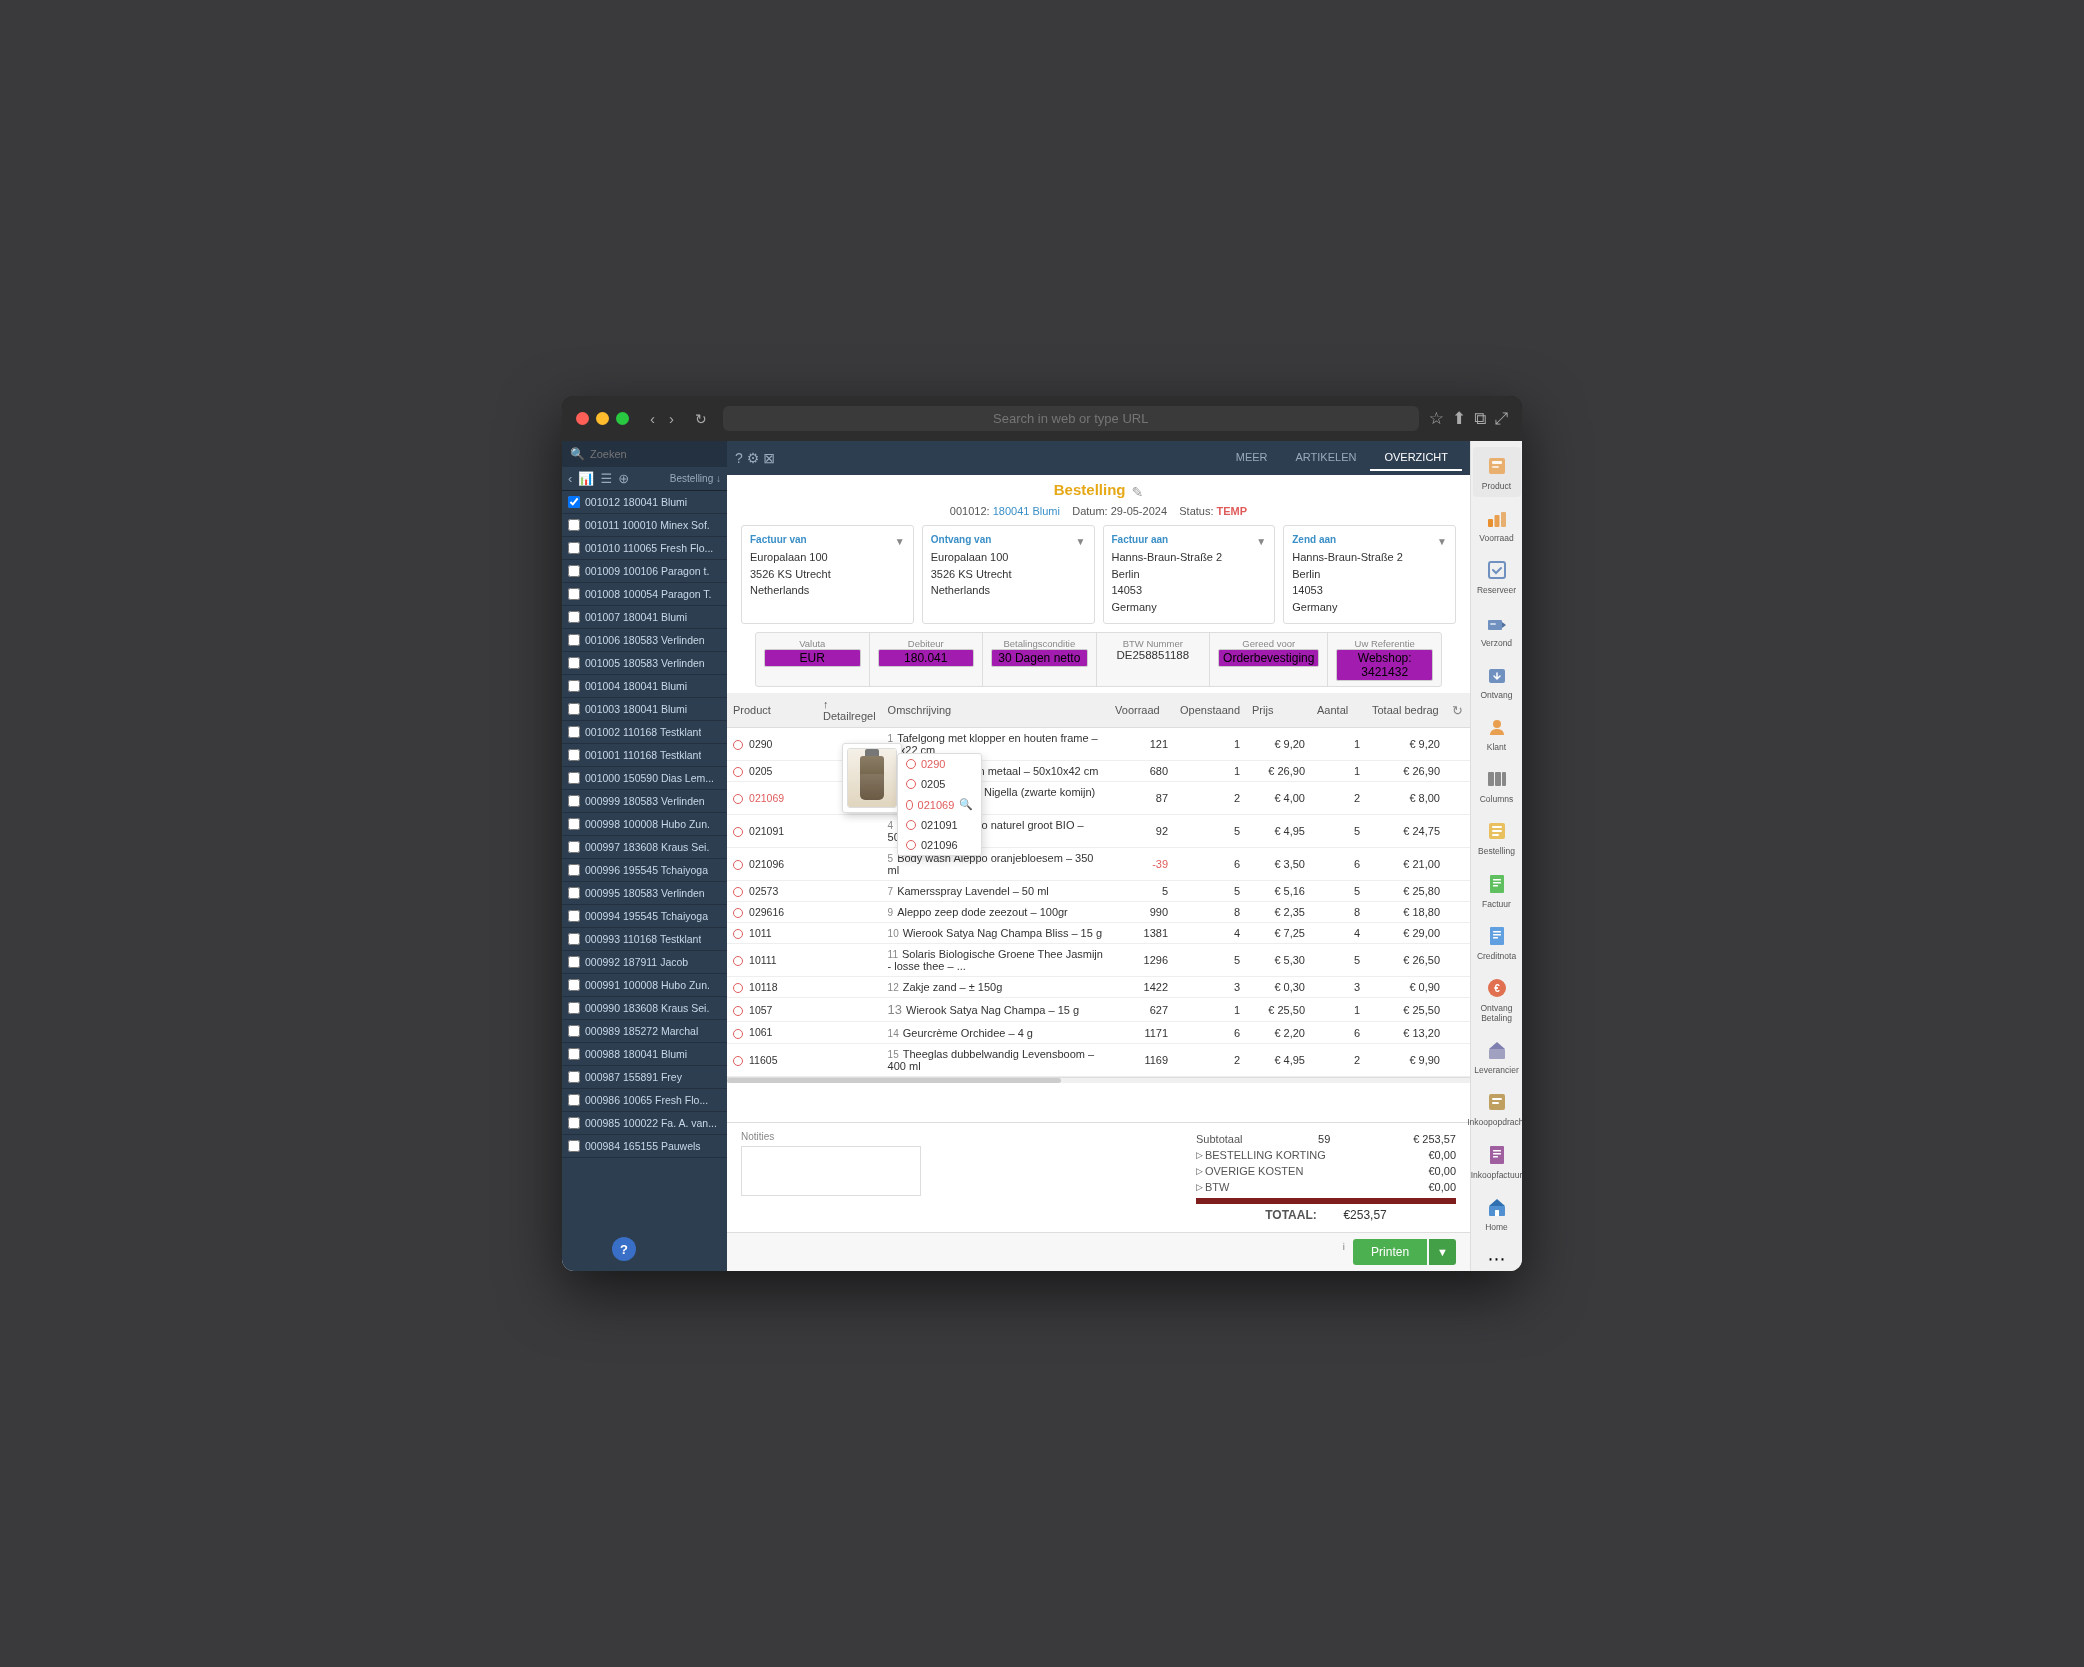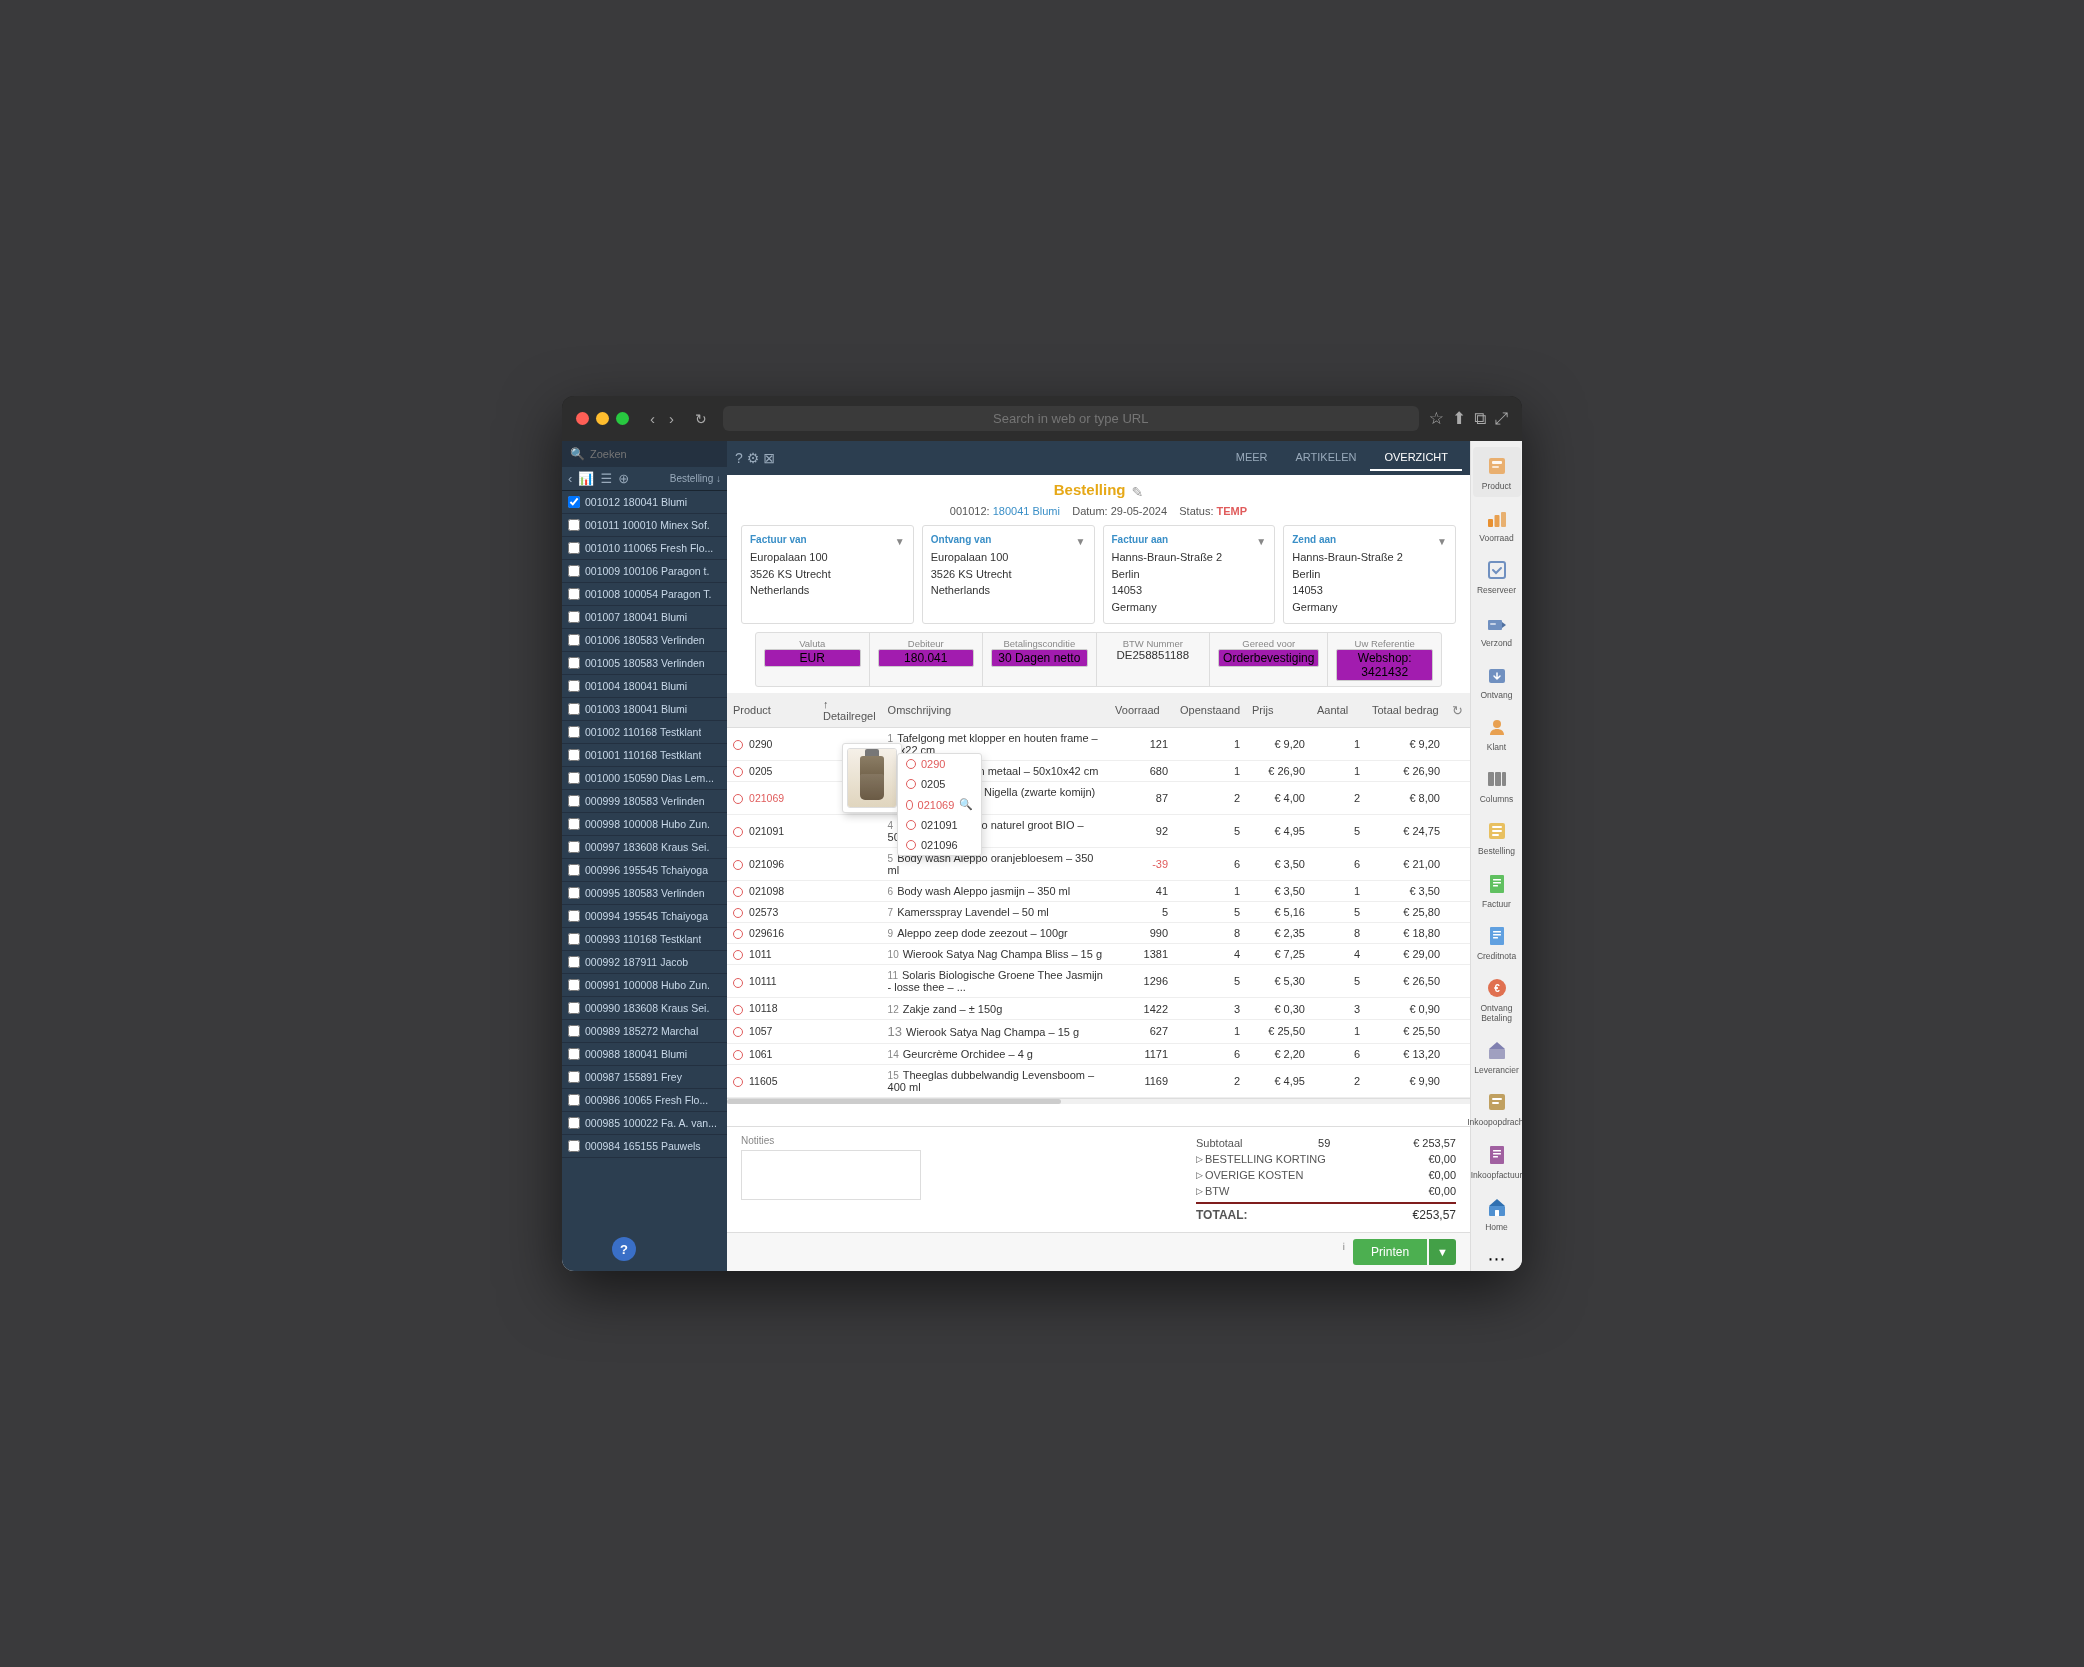--- a/index.html
+++ b/index.html
@@ -241,21 +241,21 @@
     .notities-label { font-size: 10px; color: #888; margin-bottom: 4px; }
     .totals-right { min-width: 260px; }
     .total-row {
       display: flex;
       justify-content: space-between;
       padding: 2px 0;
       font-size: 11px;
     }
     .total-label { color: #555; }
     .total-value { color: #333; font-weight: 500; text-align: right; min-width: 70px; }
-    .total-row.grand { border-top: 2px solid #7f1d1d; margin-top: 3px; padding-top: 4px; font-weight: bold; font-size: 12px; }
+    .total-row.grand { border-top: 6px solid #7f1d1d; margin-top: 3px; padding-top: 4px; font-weight: bold; font-size: 12px; justify-content: center; }
     .subtotal-qty { color: #333; }
 
     .print-bar {
       display: flex;
       justify-content: flex-end;
       padding: 6px 14px;
       background: #f7f7f7;
       border-top: 1px solid #ddd;
       gap: 2px;
     }
@@ -786,36 +786,20 @@
     <td class="col-stock" style="color:#e05c5c;">-39</td>
     <td class="col-open">6</td>
     <td class="col-price">€ 3,50</td>
     <td class="col-qty">6</td>
     <td class="col-total">€ 21,00</td>
     <td></td>
   </tr>
                 <tr>
     <td class="col-product">
       <span style="width:10px;height:10px;border:1.5px solid #e05c5c;border-radius:50%;display:inline-block;vertical-align:middle;margin-right:3px;"></span>
-      <span style="font-size:10.5px;">021098</span>
-    </td>
-    <td class="col-detail"></td>
-    <td class="col-desc">
-      <span style="color:#888;font-size:10px;margin-right:4px;">6</span>Body wash Aleppo jasmijn – 350 ml
-    </td>
-    <td class="col-stock" style="">41</td>
-    <td class="col-open">1</td>
-    <td class="col-price">€ 3,50</td>
-    <td class="col-qty">1</td>
-    <td class="col-total">€ 3,50</td>
-    <td></td>
-  </tr>
-                <tr>
-    <td class="col-product">
-      <span style="width:10px;height:10px;border:1.5px solid #e05c5c;border-radius:50%;display:inline-block;vertical-align:middle;margin-right:3px;"></span>
       <span style="font-size:10.5px;">02573</span>
     </td>
     <td class="col-detail"></td>
     <td class="col-desc">
       <span style="color:#888;font-size:10px;margin-right:4px;">7</span>Kamersspray Lavendel – 50 ml
     </td>
     <td class="col-stock" style="">5</td>
     <td class="col-open">5</td>
     <td class="col-price">€ 5,16</td>
     <td class="col-qty">5</td>

